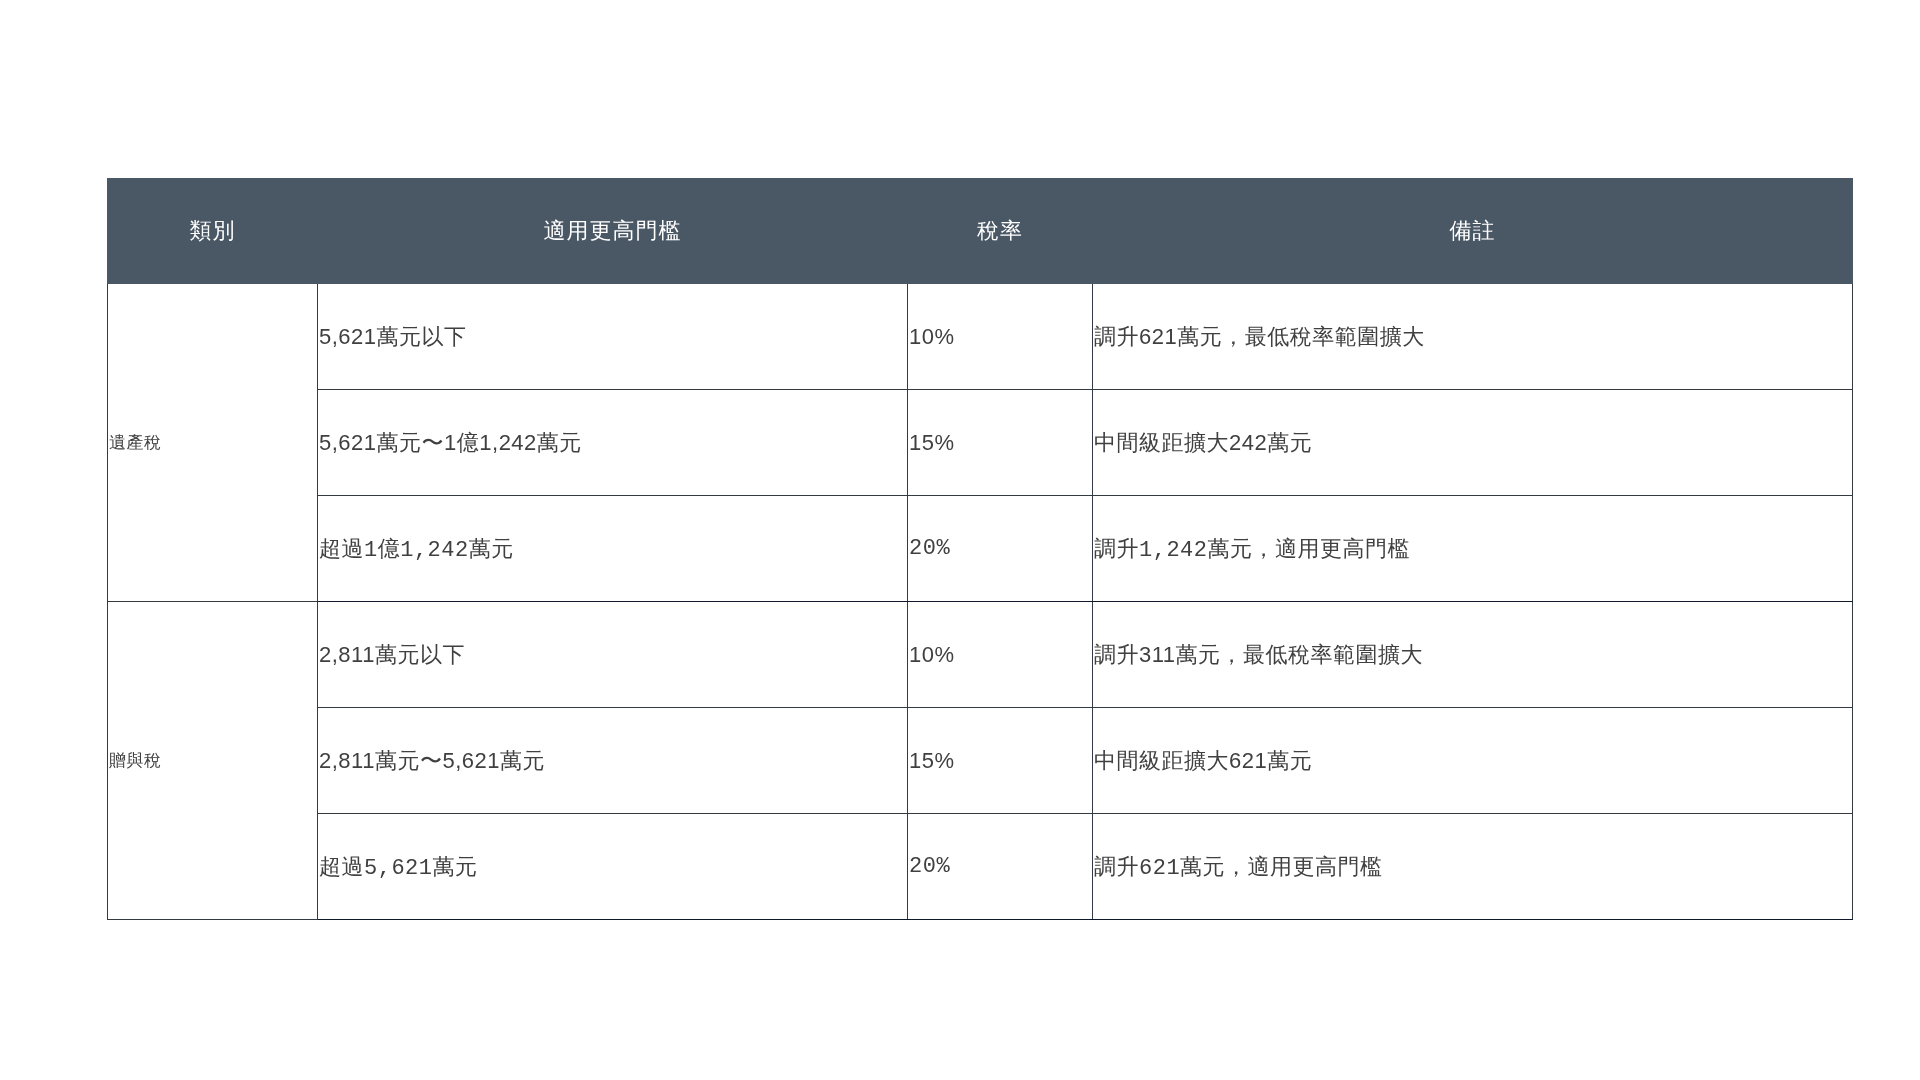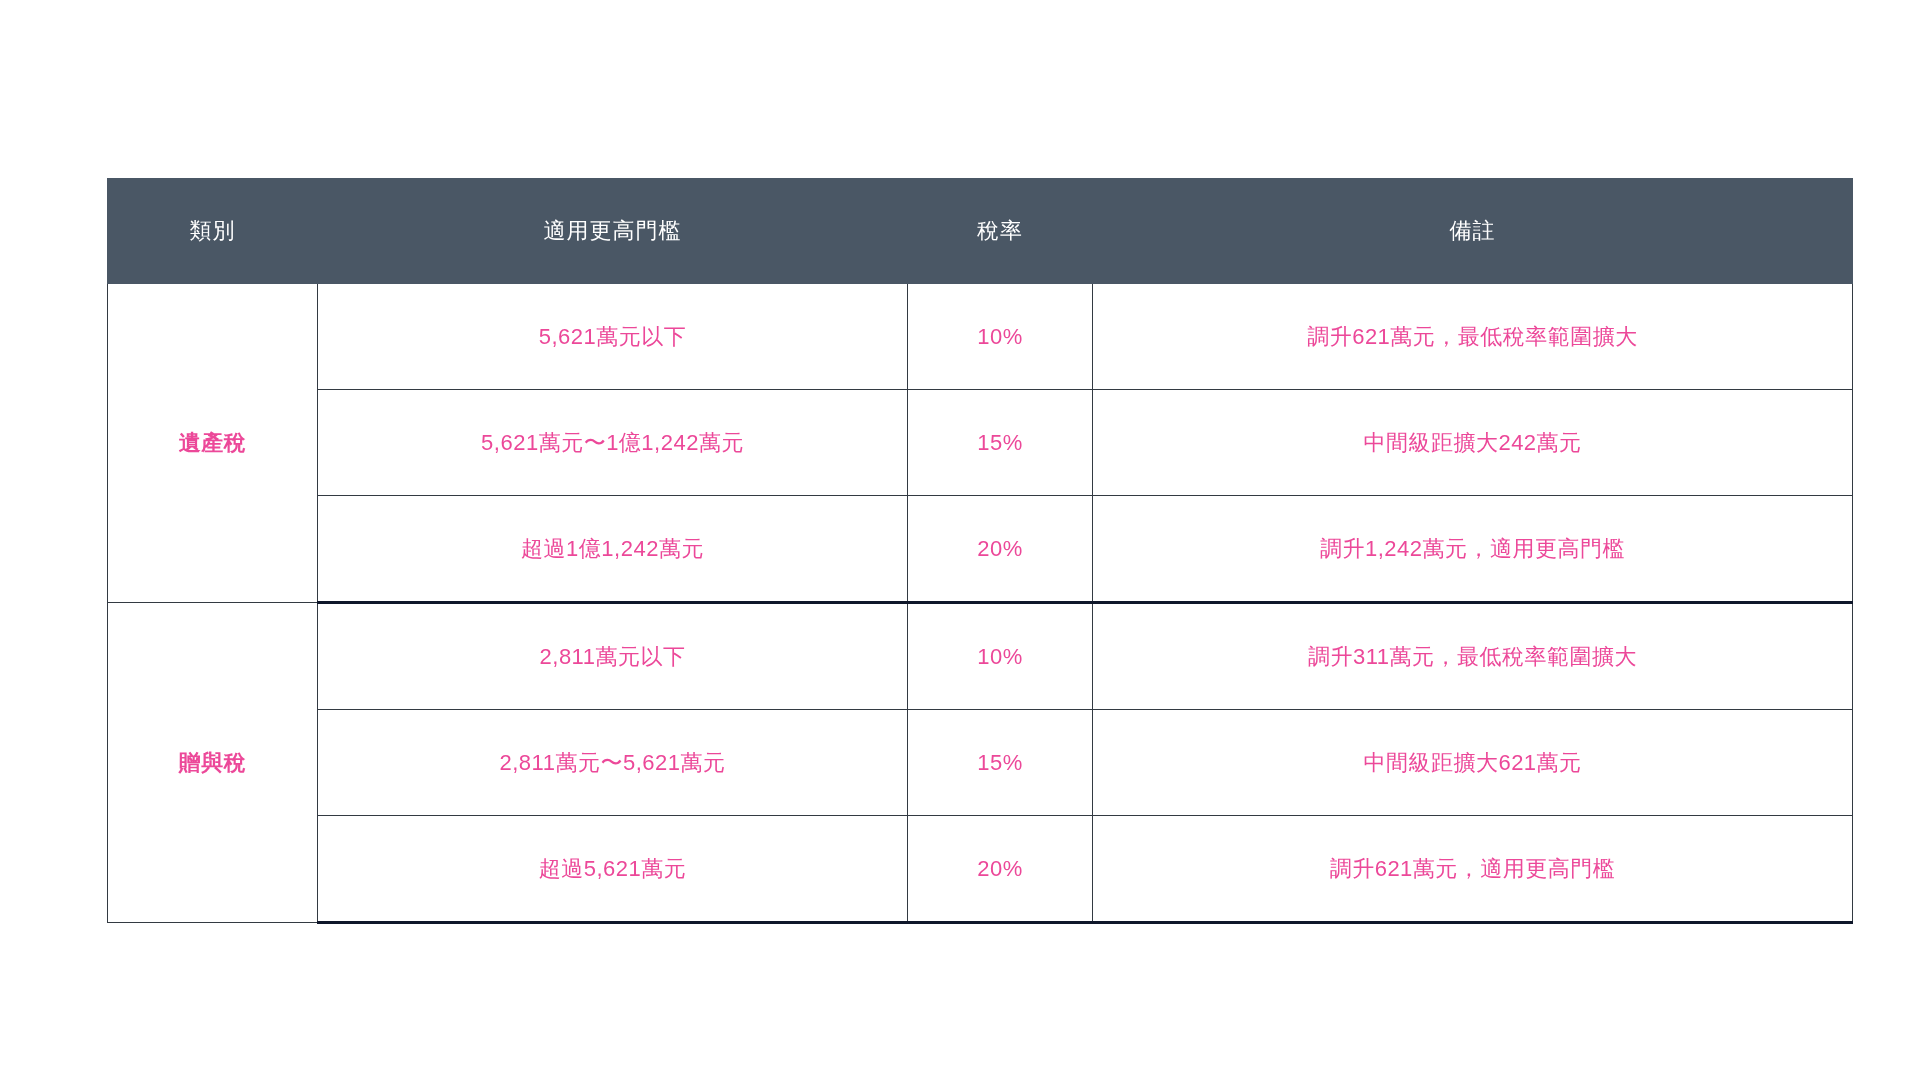--- a/index.html
+++ b/index.html
@@ -44,33 +44,33 @@
     font-size: 22px;
     height: 102px;
     border: 1px solid #4a5765;
     text-align: center;
     vertical-align: middle;
     letter-spacing: 1px;
   }
   tbody td {
     border: 1px solid #333a42;
     height: 103px;
-    text-align: center;
+    text-align: left;
     vertical-align: middle;
     font-size: 22px;
-    color: #ec4899;
+    color: #404040;
     background: #ffffff;
     letter-spacing: 0.5px;
   }
   tbody td.cat {
-    font-size: 22px;
-    font-weight: bold;
+    font-size: 17px;
   }
   tbody tr.group-end td {
-    border-bottom: 3px solid #0f172a;
+    border-bottom: 1px solid #0f172a;
+    font-family: Liberation Mono, monospace;
   }
 </style>
 </head>
 <body>
 
 <div class="page">
   <div class="table-wrap">
     <table class="tax-table">
       <colgroup>
         <col class="c-cat">

